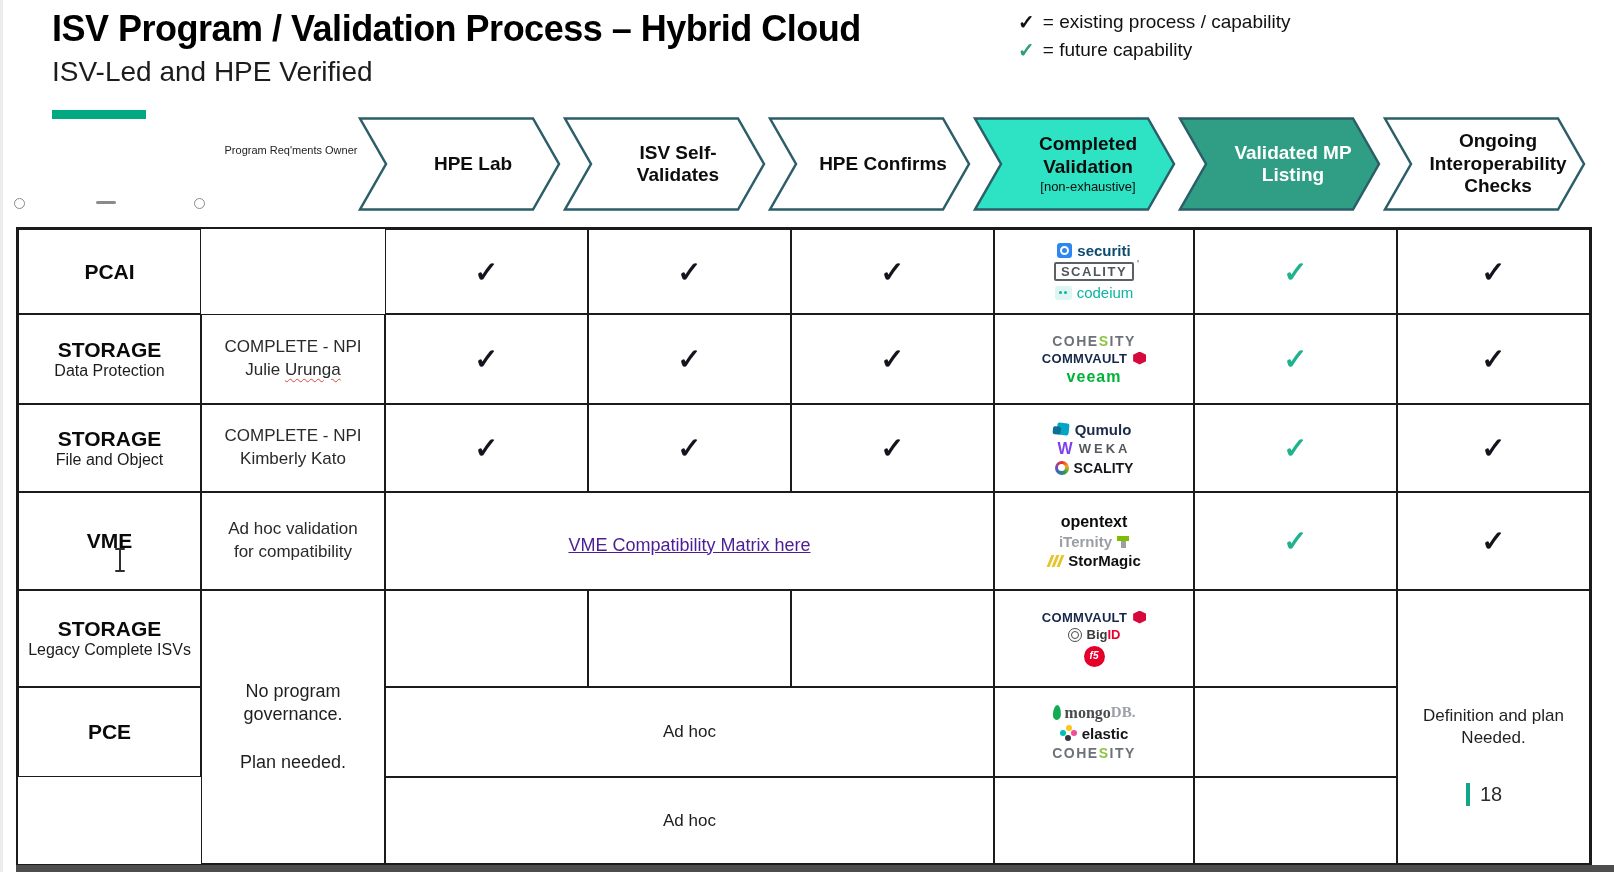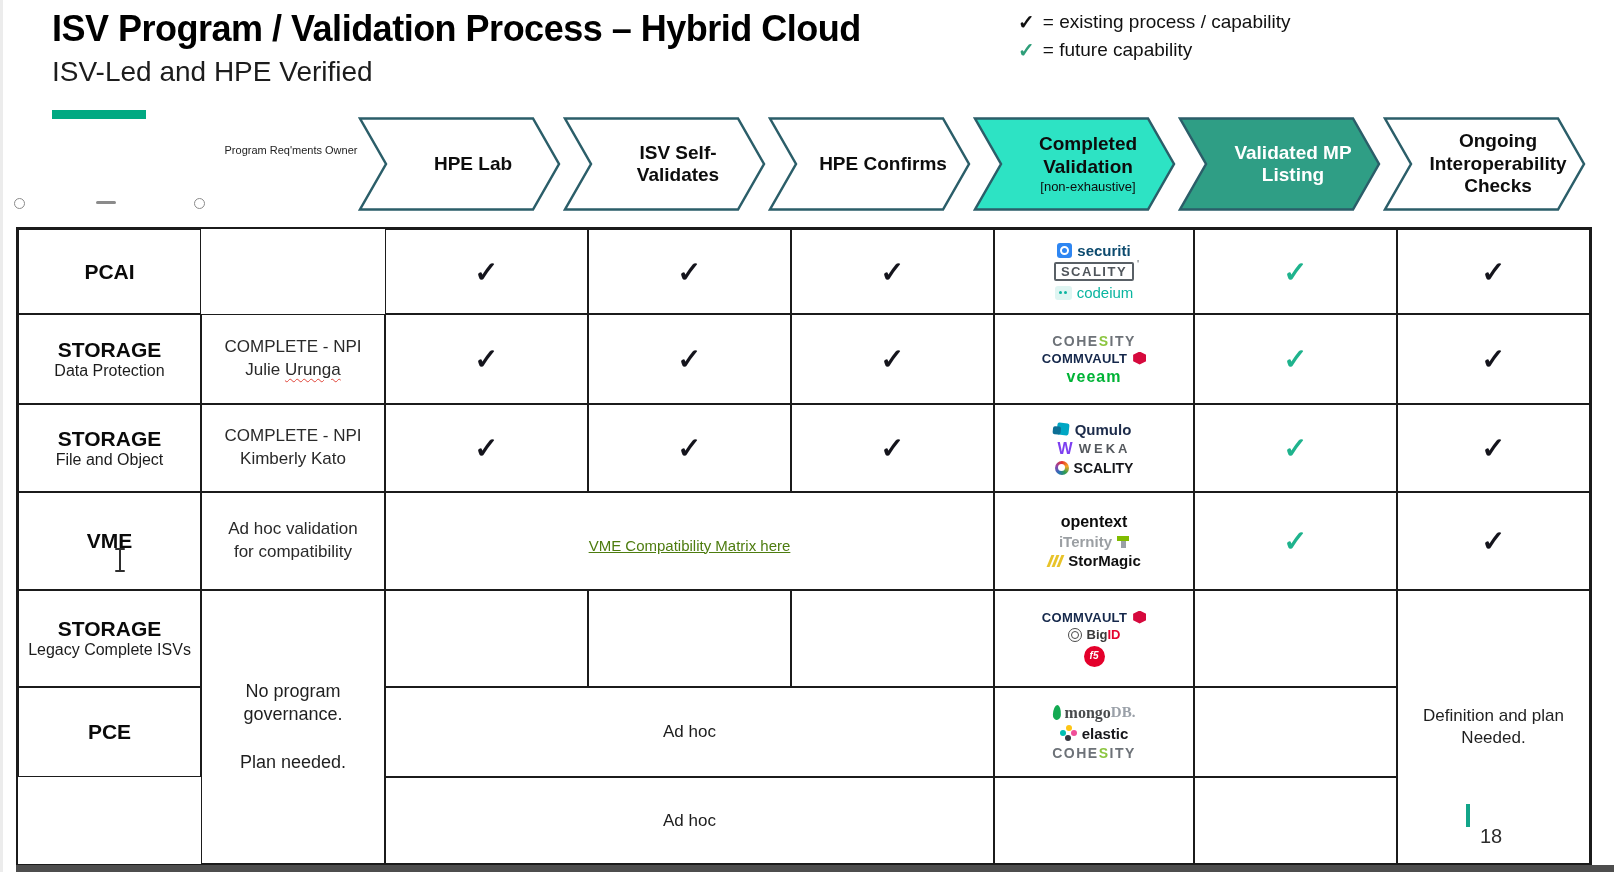--- a/index.html
+++ b/index.html
@@ -45,30 +45,30 @@
   .cell{border:1px solid #1b1b1b;background:#fff;display:flex;flex-direction:column;
         align-items:center;justify-content:center;box-sizing:border-box;overflow:hidden;}
   .cat-title{font-size:21px;font-weight:800;color:#0a0a0a;line-height:1.1;}
   .cat-sub{font-size:16px;font-weight:400;color:#1c1c1c;text-align:center;line-height:1.2;padding:0 6px;}
   .owner{font-size:17px;color:#2a2a2a;text-align:center;line-height:1.35;}
   .sq{text-decoration:underline;text-decoration-style:wavy;text-decoration-color:#e0453a;
       text-decoration-thickness:1px;text-underline-offset:3px;}
   .chk{font-size:29px;}
   .chk-black{color:#14141c;font-weight:600;}
   .chk-green{color:#1fb38d;font-weight:600;}
-  .link-cell .vlink{font-size:15px;color:#4d7c0f;text-decoration:underline;cursor:pointer;margin-top:8px;}
+  .link-cell .vlink{font-size:18px;color:#4c1d95;text-decoration:underline;cursor:pointer;margin-top:8px;}
   .adhoc{font-size:17px;color:#1c1c1c;}
   .gov{font-size:18px;color:#1f1f1f;text-align:center;line-height:1.3;justify-content:center;}
   .gov .tline{margin:12px 0;}
   .def{font-size:17px;color:#1f1f1f;text-align:center;line-height:1.3;position:relative;}
 
   
   .pagenum{position:absolute;left:1466px;top:783px;display:flex;align-items:center;gap:10px;}
   .pagenum .bar{width:4px;height:23px;background:#12a589;}
-  .pagenum .num{font-size:20px;color:#2c2c2c;margin-top:42px;}
+  .pagenum .num{font-size:20px;color:#2c2c2c;}
 
   
   .bottom-strip{position:absolute;left:16px;right:0;top:865px;height:7px;background:#4d4d4d;}
 
   
   .ibeam{position:absolute;left:112px;top:546px;width:16px;height:28px;pointer-events:none;}
   .ibeam .v{position:absolute;left:7px;top:3px;width:2px;height:22px;background:#2e2e2e;}
   .ibeam .t,.ibeam .b{position:absolute;left:3px;width:10px;height:2px;background:#2e2e2e;border-radius:2px;}
   .ibeam .t{top:2px;} .ibeam .b{bottom:2px;}
 

